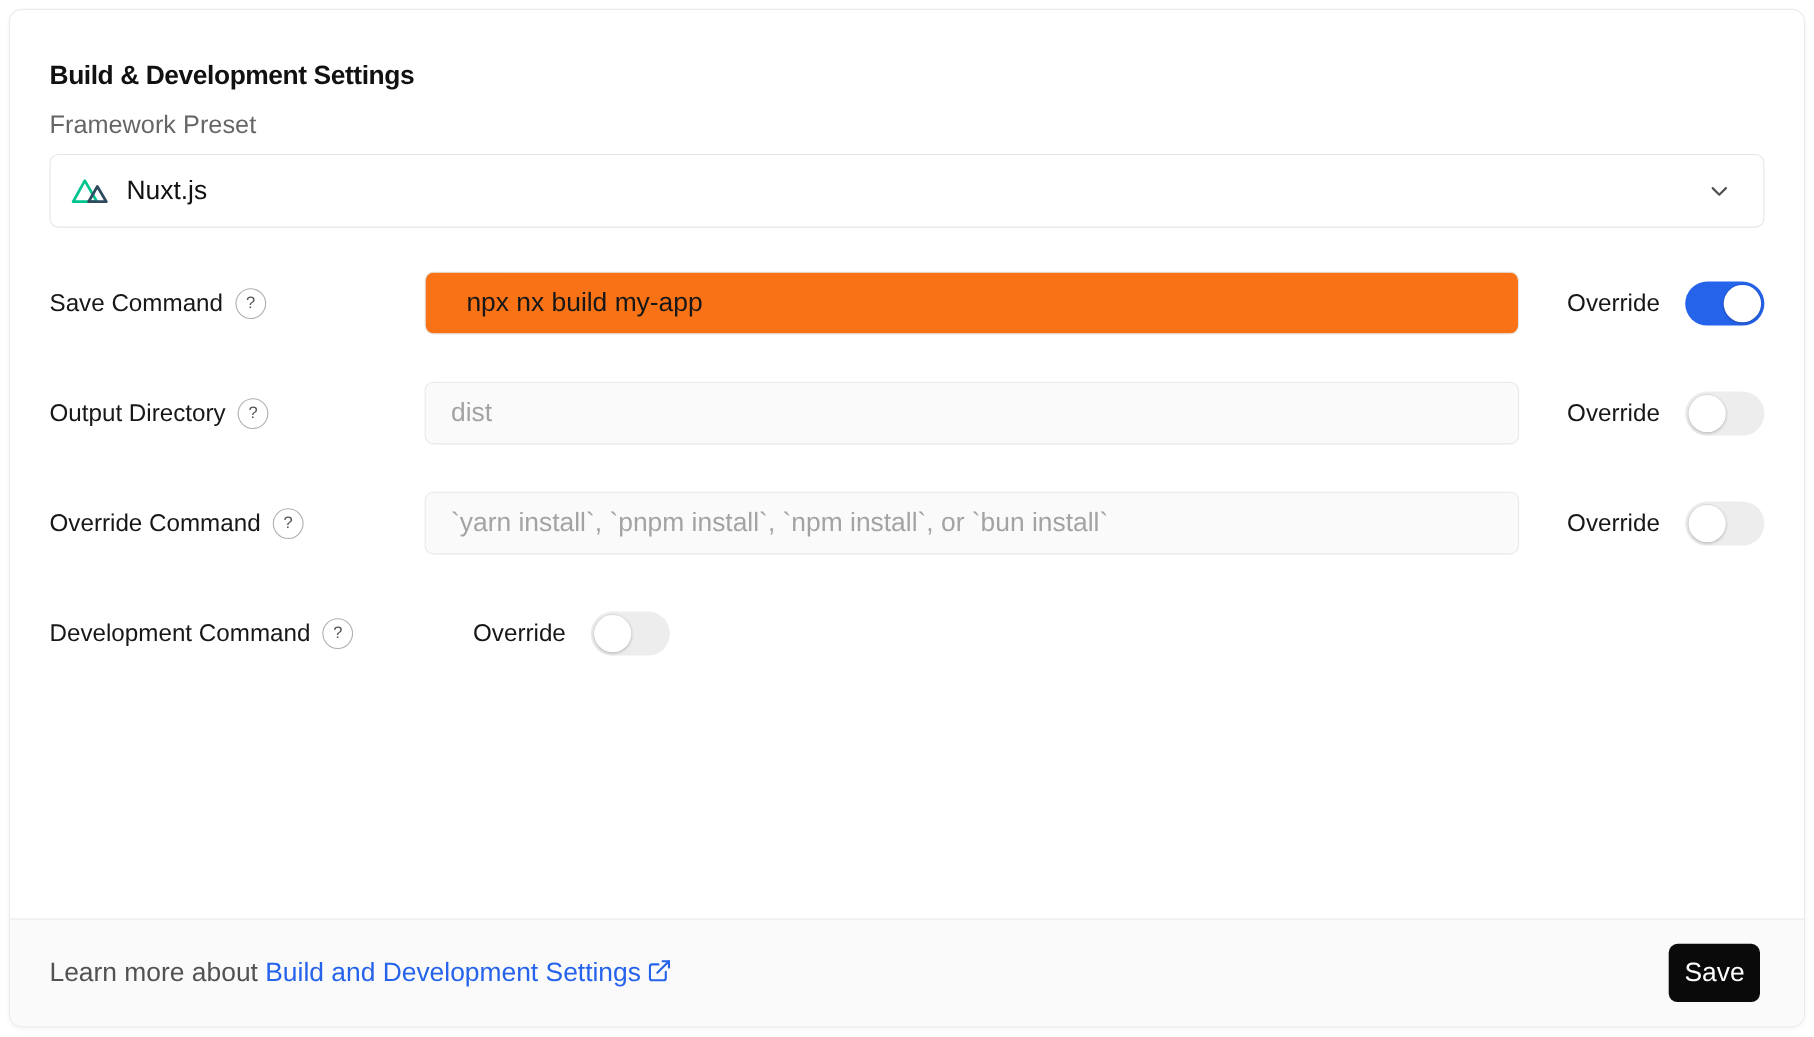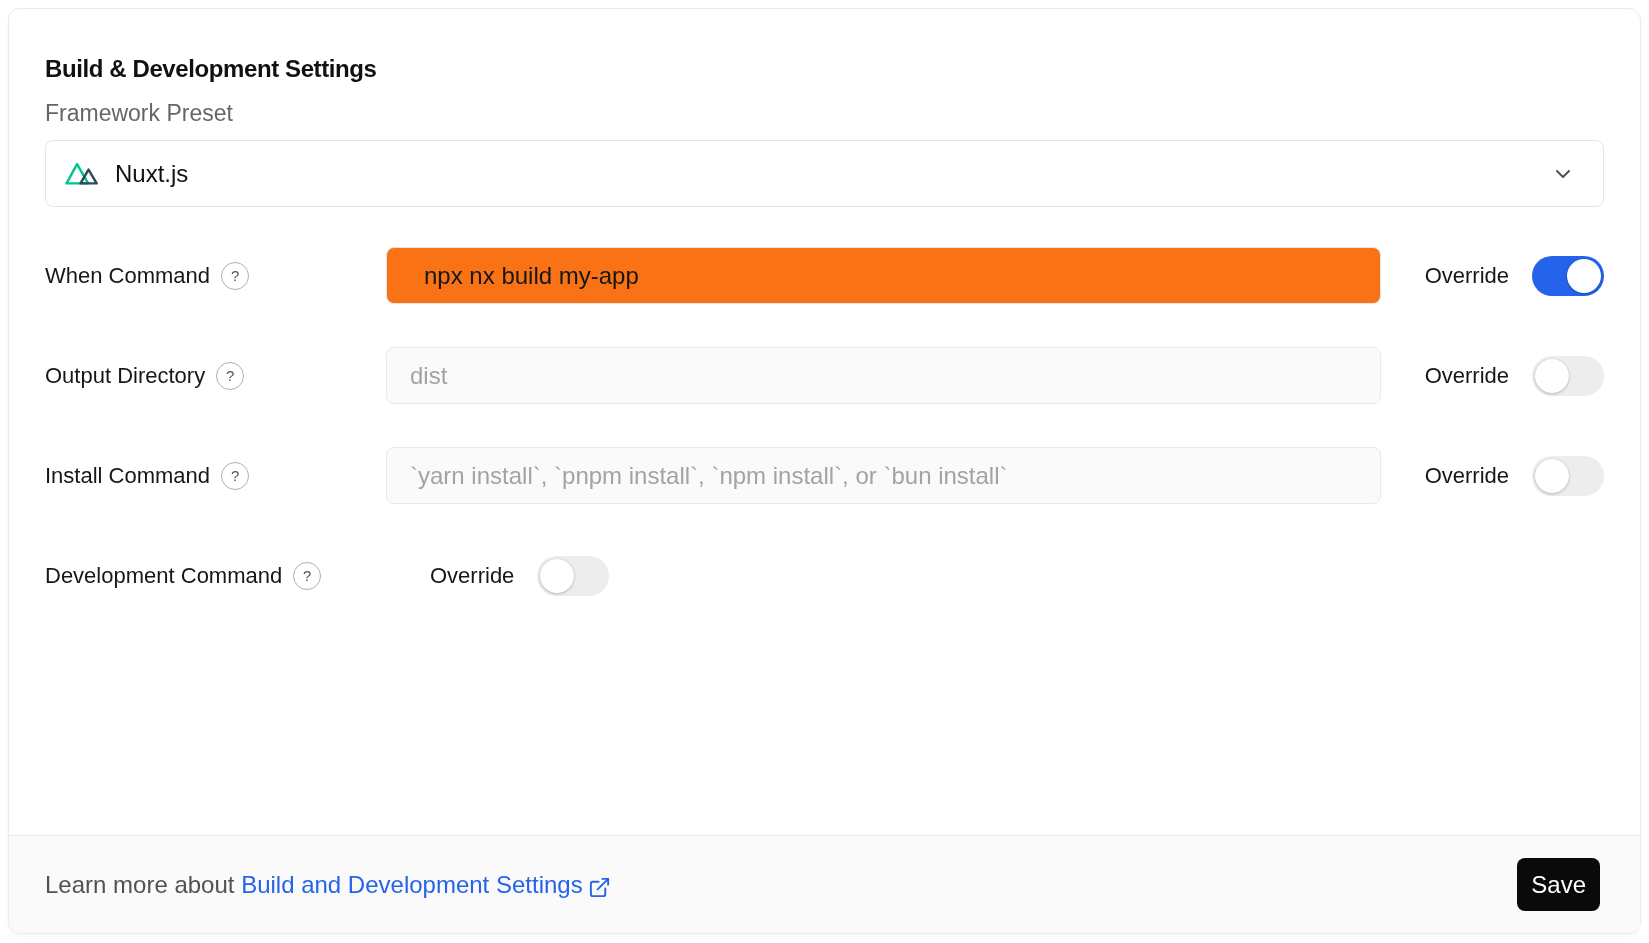--- a/index.html
+++ b/index.html
@@ -55,21 +55,21 @@
   }
   .toggle.on { background:var(--accent,#2563eb); }
   .toggle.on .knob { left:auto; right:3px; }
   .footer {
     height:98px; flex-shrink:0; background:#fafafa; border-top:1px solid #eaeaea;
     display:flex; align-items:center; justify-content:space-between; padding:0 40px 0 36px;
   }
   .learn { font-size:24px; color:#525252; display:flex; align-items:center; white-space:pre; }
   .learn-link {
     color:var(--accent,#2563eb); text-decoration:none; display:inline-flex;
-    align-items:flex-end; gap:5px; cursor:pointer;
+    align-items:flex-start; gap:5px; cursor:pointer;
   }
   .save-btn {
     background:#0a0a0a; color:#fff; border:none; border-radius:8px; height:53px;
     padding:0 14px; font-size:24px; font-weight:500; font-family:inherit; cursor:pointer;
   }
   svg { display:block; }
 </style>
 </head>
 <body>
 
@@ -90,21 +90,21 @@
         <svg width="24" height="24" viewBox="0 0 24 24" fill="none" stroke="#525252" stroke-width="2" stroke-linecap="round" stroke-linejoin="round">
             <path d="M6 9l6 6 6-6"></path>
           </svg>
       </span>
     </div>
 
     <div class="rows">
 
       <div class="row">
         <div class="row-label">
-          <span>When Command</span>
+          <span>Save Command</span>
           <span class="help">?</span>
         </div>
         <input type="text" class="field-input enabled" value="npx nx build my-app" style="">
         <span class="override">Override</span>
         <div class="toggle on">
             <div class="knob"></div>
           </div>
       </div>
 
       <div class="row">
@@ -114,21 +114,21 @@
         </div>
         <input type="text" class="field-input" placeholder="dist" style="">
         <span class="override">Override</span>
         <div class="toggle off">
             <div class="knob"></div>
           </div>
       </div>
 
       <div class="row">
         <div class="row-label">
-          <span>Install Command</span>
+          <span>Override Command</span>
           <span class="help">?</span>
         </div>
         <input type="text" class="field-input" placeholder="`yarn install`, `pnpm install`, `npm install`, or `bun install`" style="">
         <span class="override">Override</span>
         <div class="toggle off">
             <div class="knob"></div>
           </div>
       </div>
 
       <div class="row">

